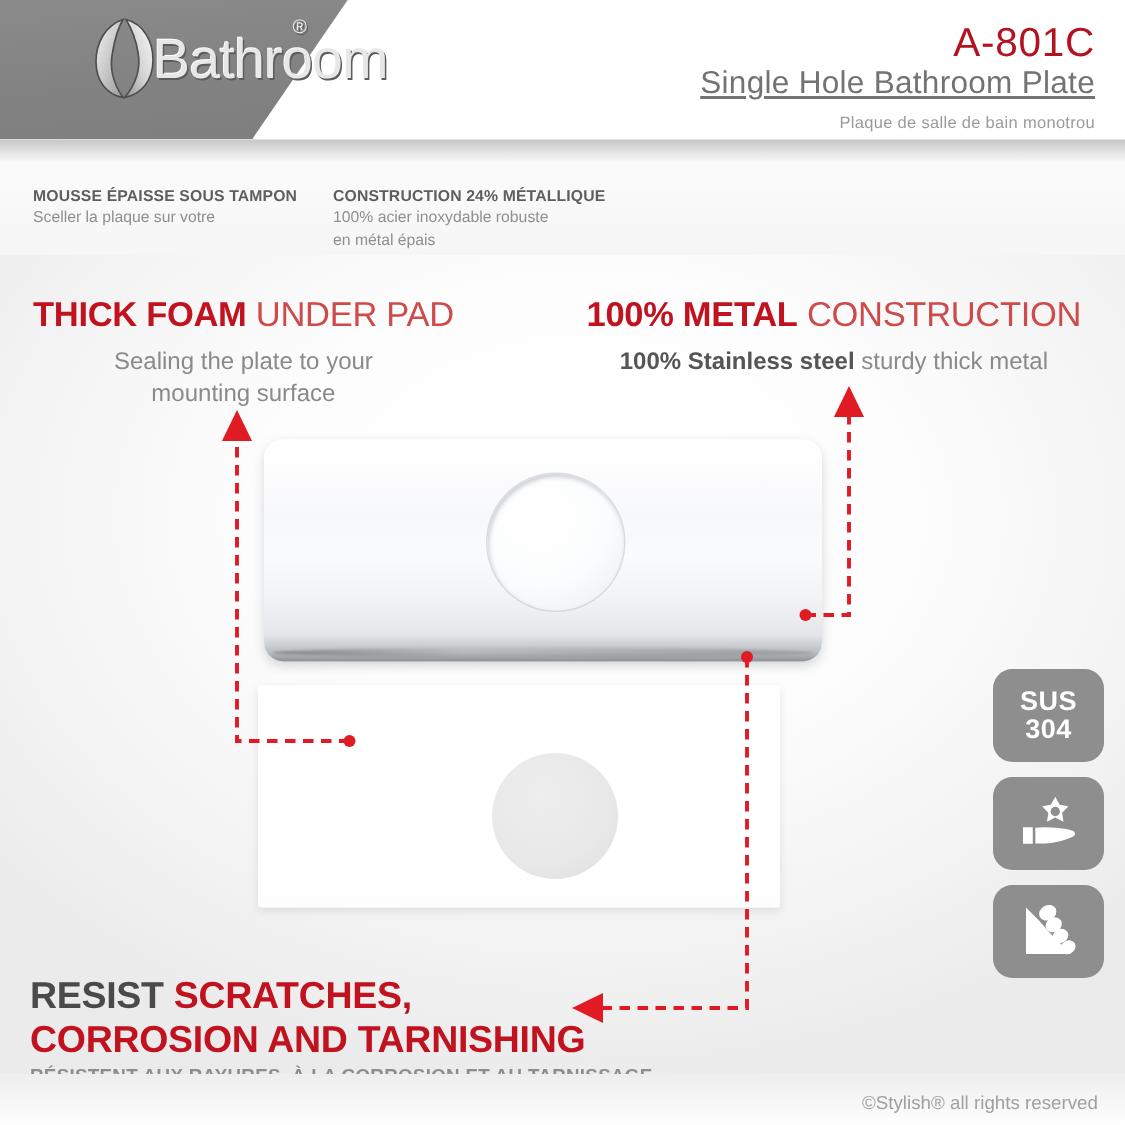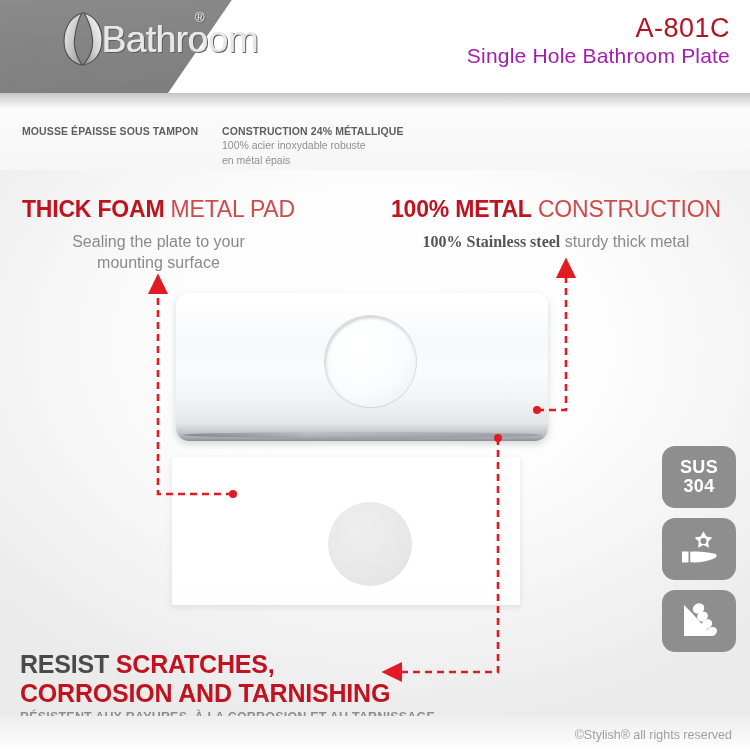--- a/index.html
+++ b/index.html
@@ -67,23 +67,24 @@
     text-align: right;
   }
   .model-code {
     font-size: 27px;
     color: #b3121f;
     letter-spacing: 0.5px;
     line-height: 1.05;
   }
   .product-name {
     font-size: 21px;
-    color: #a21caf;
+    color: #737373;
     letter-spacing: 0.2px;
     line-height: 1.35;
+    text-decoration: underline;
   }
   .product-name-fr {
     margin-top: 5px;
     font-size: 11px;
     color: #9a9a9a;
     letter-spacing: 0.2px;
   }
 
   #header-band {
     position: absolute;
@@ -129,21 +130,21 @@
   }
   .feat-head .strong { font-weight: bold; color: #c1121f; }
   .feat-head .light  { font-weight: normal; color: #cf4a4a; }
   .feat-sub {
     margin-top: 7px;
     font-size: 16px;
     color: #8a8a8a;
     line-height: 1.35;
     text-align: center;
   }
-  .feat-sub .b { font-weight: bold; color: #555555; font-family: Liberation Serif, serif; }
+  .feat-sub .b { font-weight: bold; color: #555555; }
 
   
   #feat-bottom {
     position: absolute;
     left: 20px; top: 650px;
   }
   .bot-line {
     font-size: 25px;
     font-weight: bold;
     line-height: 1.16;
@@ -289,40 +290,42 @@
         <path d="M20 2 C8 6 2 18 2 30 C2 43 9 52 20 54 C13 44 11 34 13 24 C14.5 15 17 7 20 2 Z" fill="url(#lgA)" stroke="#4e4e4e" stroke-width="1.1"></path>
         <path d="M22 2 C34 5 40 17 40 29 C40 43 32 52 21 54 C29 45 32 34 30 24 C28.5 14 25 7 22 2 Z" fill="url(#lgB)" stroke="#4e4e4e" stroke-width="1.1"></path>
       </svg>
       <div class="logo-word">Bathroom</div>
       <span class="logo-reg">®</span>
     </div>
 
     <div class="head-right">
       <div class="model-code">A-801C</div>
       <div class="product-name">Single Hole Bathroom Plate</div>
+      <div class="product-name-fr">Plaque de salle de bain monotrou</div>
     </div>
   </div>
 
   <div id="header-band"></div>
 
   <div id="fr-strip">
     <div class="fr-col a">
       <div class="fr-title">MOUSSE ÉPAISSE SOUS TAMPON</div>
+      <div class="fr-body">Sceller la plaque sur votre</div>
     </div>
     <div class="fr-col b">
       <div class="fr-title">CONSTRUCTION 24% MÉTALLIQUE</div>
       <div class="fr-body">100% acier inoxydable robuste</div>
       <div class="fr-body">en métal épais</div>
     </div>
   </div>
 
   <div class="feat left">
     <div class="feat-head">
       <span class="strong">THICK FOAM</span>
-      <span class="light">METAL PAD</span>
+      <span class="light">UNDER PAD</span>
     </div>
     <div class="feat-sub">
       <div>Sealing the plate to your</div>
       <div>mounting surface</div>
     </div>
   </div>
 
   <div class="feat right">
     <div class="feat-head">
       <span class="strong">100% METAL</span>

